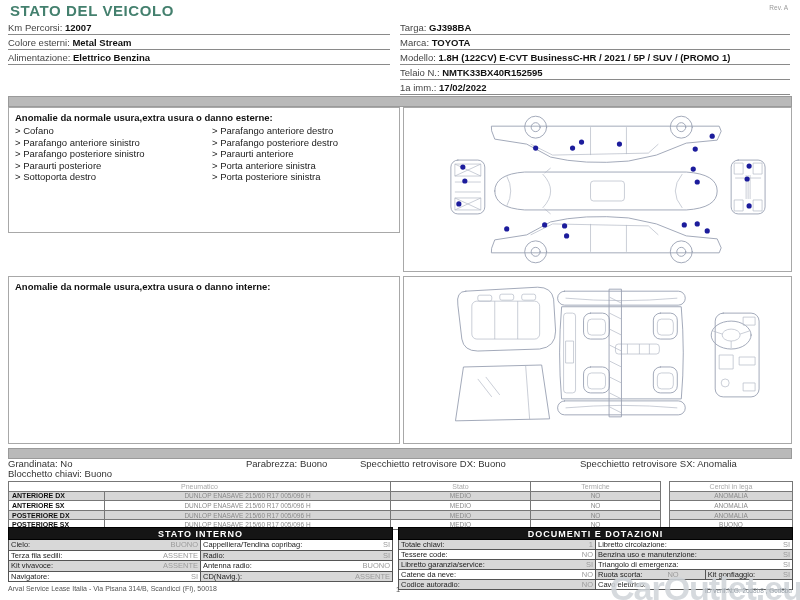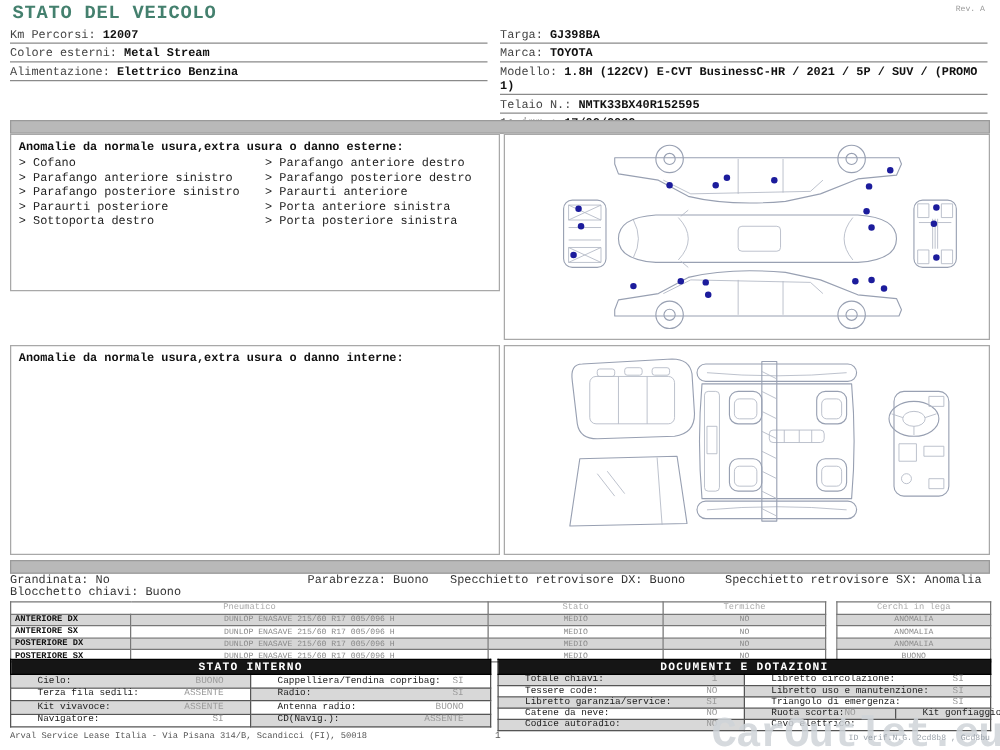--- a/index.html
+++ b/index.html
@@ -1,17 +1,17 @@
 <!DOCTYPE html>
 <html><head>
 <meta charset="utf-8">
 <style>
   html,body{margin:0;padding:0;background:#fff;}
   .page{position:relative;width:800px;height:600px;background:#ffffff;overflow:hidden;
-        font-family:Liberation Mono, monospace;color:#222;}
+        font-family:Liberation Sans, sans-serif;color:#222;}
   
   .title{position:absolute;left:10px;top:2px;font-size:15px;font-weight:bold;
          color:#44806e;letter-spacing:.6px;}
   .rev{position:absolute;right:12px;top:4px;font-size:6.5px;color:#999;}
   .kvcol{position:absolute;top:20px;font-size:9.5px;}
   .kvcol.left{left:8px;width:382px;}
   .kvcol.right{left:400px;width:390px;}
   .kvrow{border-bottom:1px solid #8a8a8a;padding:2px 0 1px 0;line-height:11px;}
   .klabel{color:#444;}
   .kval{font-weight:bold;color:#111;}
@@ -38,21 +38,21 @@
   table.tyretable td{border:1px solid #777;padding:0 3px;height:8.6px;overflow:hidden;white-space:nowrap;}
   table.tyretable tr.th td{color:#aaa;font-size:7px;text-align:center;font-weight:normal;height:8.6px;}
   td.pos{font-weight:bold;font-size:7px;color:#111;}
   td.desc,td.mid{color:#8a8a8a;font-size:6.5px;text-align:center;}
   tr.rg td{background:#d6d6d6;}
   
   table.kvtable{border-collapse:collapse;table-layout:fixed;position:absolute;}
   table.kvtable th{background:#151515;color:#fff;font-size:9px;font-weight:bold;
                    letter-spacing:1px;height:11px;border:1px solid #000;padding:0;}
   table.kvtable td{border:1px solid #555;padding:0;vertical-align:middle;}
-  .pair{display:flex;justify-content:space-between;align-items:center;padding:0 21px;font-size:7.5px;}
+  .pair{display:flex;justify-content:space-between;align-items:center;padding:0 2px;font-size:7.5px;}
   .plbl{color:#222;white-space:nowrap;}
   .pval{color:#9b9b9b;white-space:nowrap;}
   td.g{background:#d8d8d8;}
   td.w{background:#ffffff;}
   .splitpair{display:flex;height:100%;}
   .splitpair .pair{box-sizing:border-box;}
   .splitpair .pair + .pair{border-left:1px solid #555;margin-left:24px;}
   #tbl-interno tr.r{height:10.5px;}
   #tbl-doc tr.r{height:8.6px;}
   
@@ -401,21 +401,21 @@
     </tr>
     <tr class="r">
       <td class="w">
             <div class="pair">
               <span class="plbl">Tessere code:</span>
               <span class="pval">NO</span>
             </div>
           </td>
       <td class="g">
             <div class="pair">
-              <span class="plbl">Libretto uso e manutenzione:</span>
+              <span class="plbl">Benzina uso e manutenzione:</span>
               <span class="pval">SI</span>
             </div>
           </td>
     </tr>
     <tr class="r">
       <td class="g">
             <div class="pair">
               <span class="plbl">Libretto garanzia/service:</span>
               <span class="pval">SI</span>
             </div>

